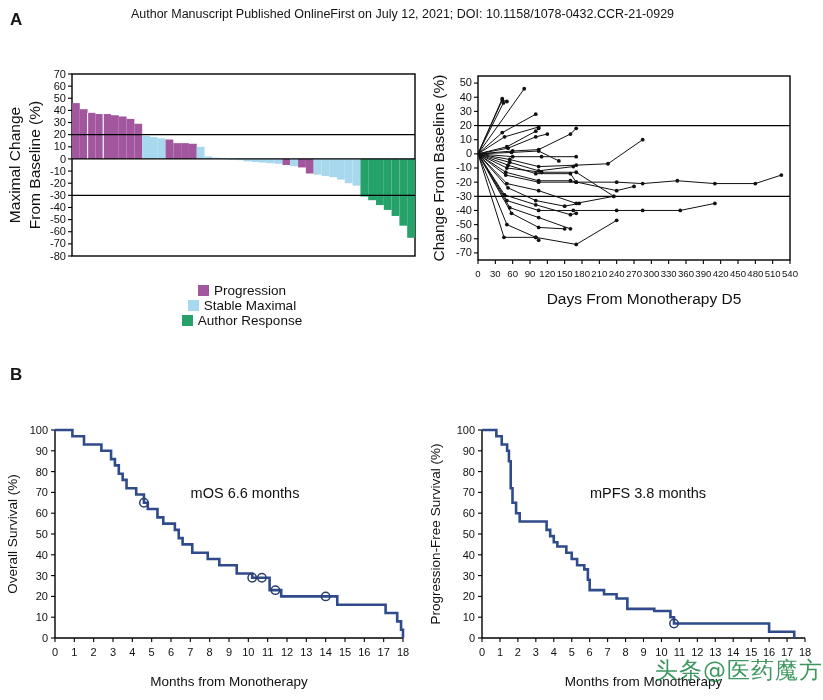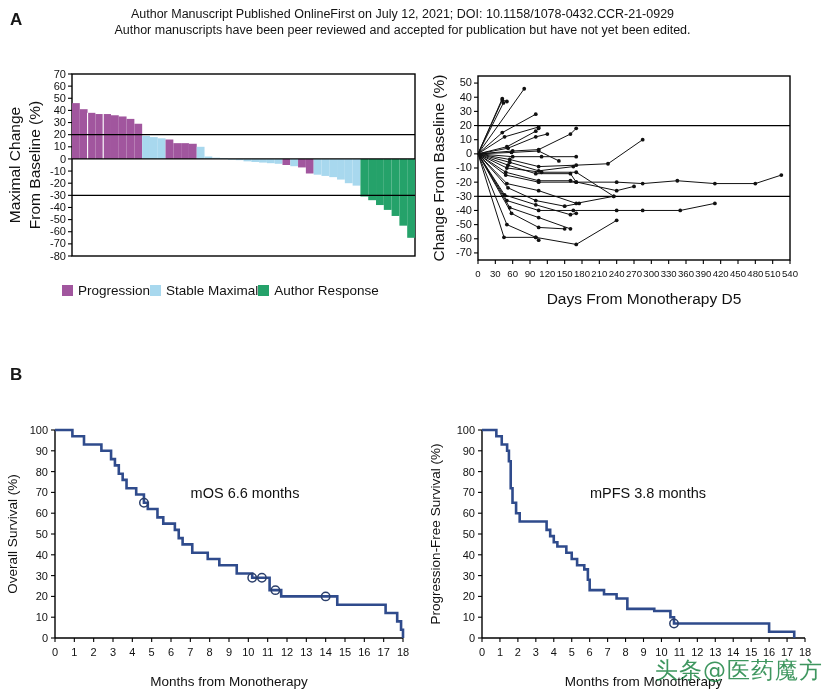--- a/index.html
+++ b/index.html
@@ -69,23 +69,24 @@
   .km-cens { fill: none; stroke: #2b3f6b; stroke-width: 1.5; }
   .spider-line { fill: none; stroke: #111; stroke-width: 1.0; }
   .spider-pt { fill: #111; }
 
   .legend {
     position: absolute;
     left: 62px;
     top: 283px;
     width: 360px;
     display: flex;
-    justify-content: flex-start;
+    justify-content: space-between;
     align-items: center;
     font-size: 13px;
+    flex-direction: column;
   }
   .legend-item { display: flex; align-items: center; gap: 5px; }
   .swatch { width: 11px; height: 11px; display: inline-block; }
   .legend-label { font-size: 13.5px; color: #111; }
 
   .watermark {
     position: absolute;
     left: 655px;
     top: 655px;
     font-size: 23px;
@@ -95,21 +96,20 @@
     letter-spacing: 1px;
     white-space: nowrap;
     font-family: "DejaVu Sans", sans-serif;
   }
 </style>
 </head>
 <body>
 
 <div class="hdr">
   <div>Author Manuscript Published OnlineFirst on July 12, 2021; DOI: 10.1158/1078-0432.CCR-21-0929</div>
-  <div>Author manuscripts have been peer reviewed and accepted for publication but have not yet been edited.</div>
 </div>
 
 <div class="panel-label" id="panel-a-label">A</div>
 <div class="panel-label" id="panel-b-label">B</div>
 
 <div class="fig" id="fig-waterfall" style="left:0px; top:60px; width:430px; height:225px;">
   <svg id="svg-waterfall" width="430" height="225">
       <rect x="72" y="14" width="343" height="182" class="frame"></rect>
       <line x1="68" y1="14" x2="72" y2="14" class="tick"></line>
       <text x="66" y="17.6" class="tlab" text-anchor="end">70</text>

